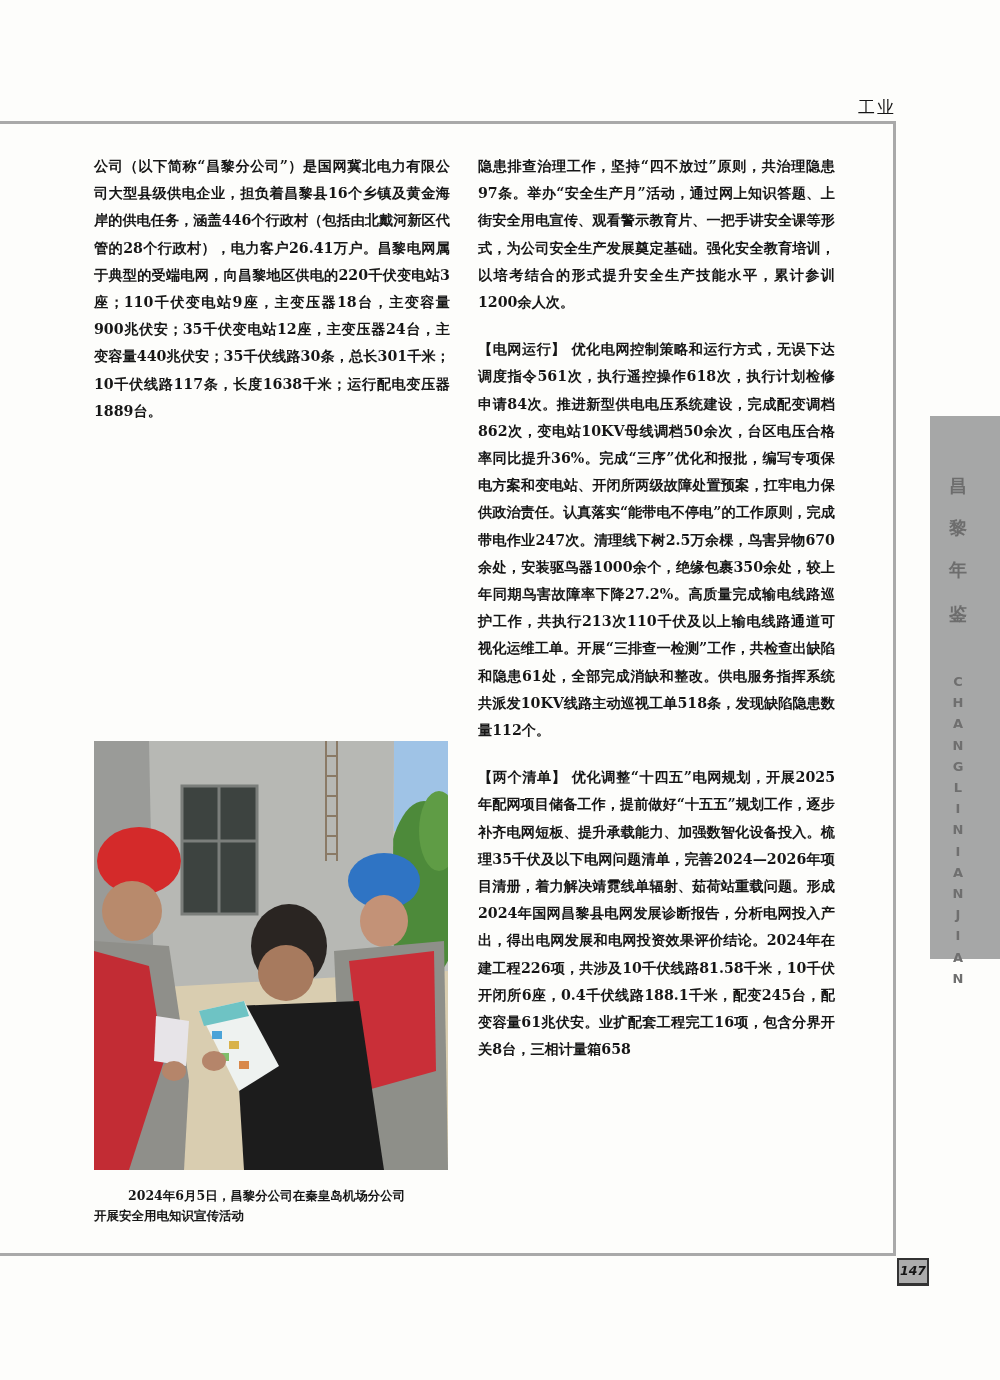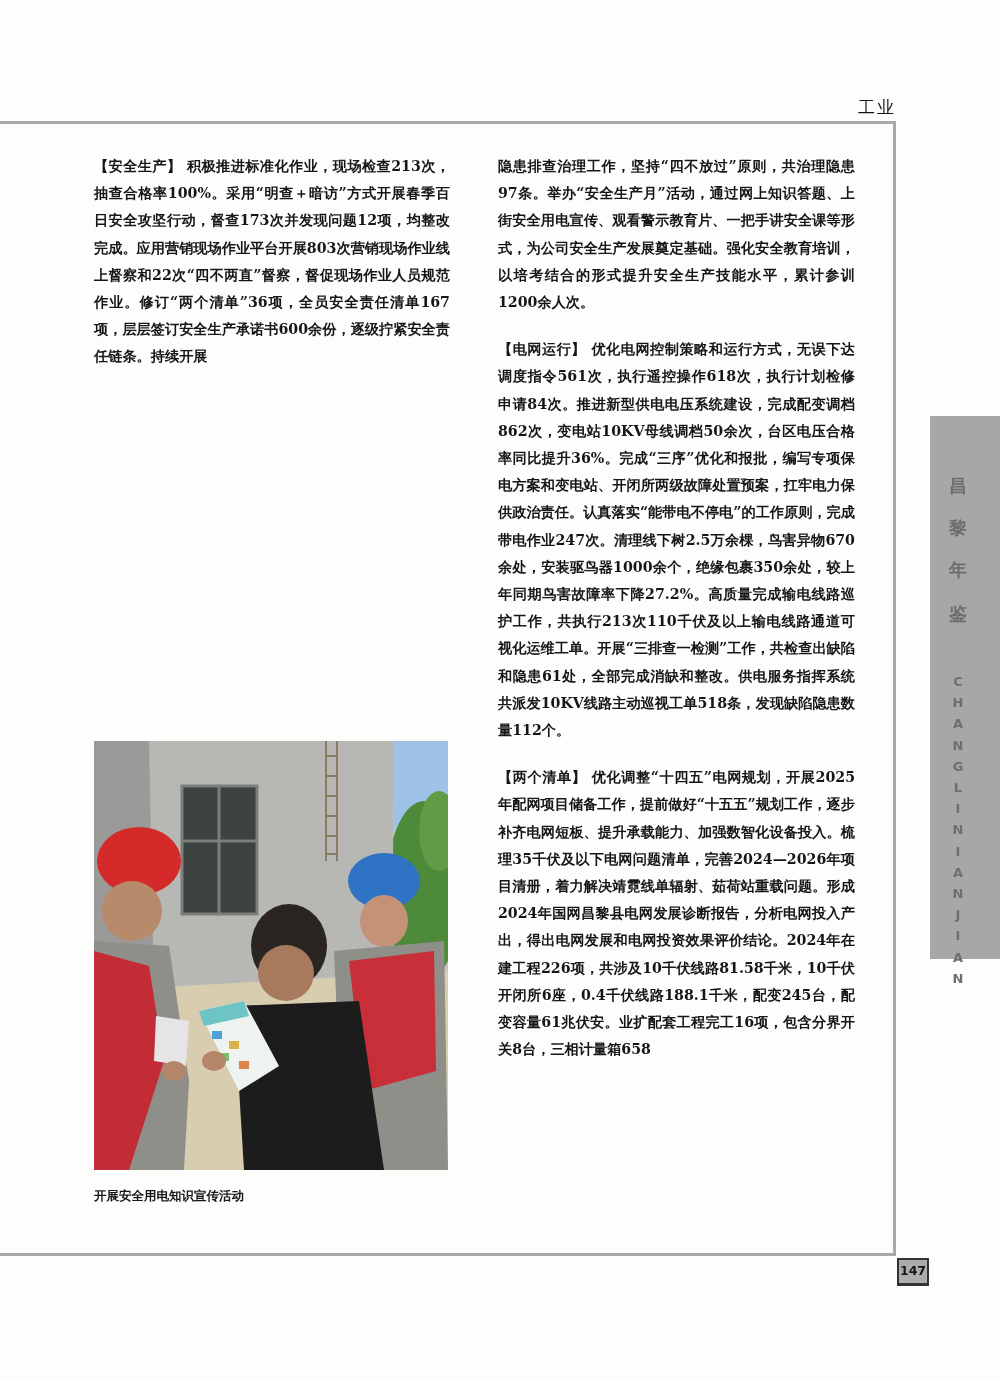--- a/index.html
+++ b/index.html
@@ -5,44 +5,44 @@
   html, body { margin:0; padding:0; }
   body { width:1000px; height:1380px; background:#fdfdfb; position:relative; overflow:hidden;
          font-family:"DejaVu Serif", "Liberation Serif", serif; color:#161616; }
   .frame-top { position:absolute; left:0; top:121px; width:895px; height:3px; background:#a9a9a9; }
   .frame-right { position:absolute; left:893px; top:121px; width:3px; height:1135px; background:#a9a9a9; }
   .frame-bottom { position:absolute; left:0; top:1253px; width:896px; height:3px; background:#a9a9a9; }
   .section-head { position:absolute; left:858px; top:96px; font-size:17px; font-weight:normal; letter-spacing:2px; }
   .col { position:absolute; font-size:14.2px; font-weight:bold; line-height:27.2px; text-align:justify; }
   .col p { margin:0 0 20px 0; }
   .col-left { left:94px; top:153px; width:356px; }
-  .col-right { left:498px; top:153px; width:357px; }
+  .col-right { left:478px; top:153px; width:357px; }
   .kw { font-weight:bold;margin-top:23px; }
   .photo { position:absolute; left:94px; top:741px; width:354px; height:429px; overflow:hidden; background:#bfbfbc; }
   .caption { position:absolute; left:94px; top:1186px; width:356px; font-size:12.5px; font-weight:bold; line-height:20px; }
   .caption .l1 { padding-left:34px; display:block; }
   .side-tab { position:absolute; left:930px; top:416px; width:70px; height:543px; background:#a6a7a7; }
   .side-tab .cn { position:absolute; left:0; width:56px; text-align:center; color:#6d6d6d; font-size:18px; font-weight:bold; }
   .side-tab .en { position:absolute; left:0; top:255px; width:56px; text-align:center; color:#6f6f6f;
                   font-family:"DejaVu Sans", sans-serif; font-size:13px; font-weight:bold; line-height:21.2px; }
   .page-num { position:absolute; left:897px; top:1258px; width:32px; height:28px; background:#acacac;
               border:2px solid #333; border-bottom-width:3px; box-sizing:border-box; text-align:center;
-              font-family:"DejaVu Sans", sans-serif; font-weight:bold; font-size:12.5px; line-height:22px; }
+              font-family:"DejaVu Sans", sans-serif; font-weight:bold; font-size:12.5px; line-height:22px;font-style:italic; }
 </style>
 </head>
 <body>
 
 <div class="frame-top"></div>
 <div class="frame-right"></div>
 <div class="frame-bottom"></div>
 
 <div class="section-head">工业</div>
 
 <div class="col col-left">
-  <p><span class="kw">【安全生产】</span><span> 积极推进标准化作业，现场检查213次，抽查合格率100%。采用“明查＋暗访”方式开展春季百日安全攻坚行动，督查173次并发现问题12项，均整改完成。应用营销现场作业平台开展803次营销现场作业线上督察和22次“四不两直”督察，督促现场作业人员规范作业。修订“两个清单”36项，全员安全责任清单167项，层层签订安全生产承诺书600余份，逐级拧紧安全责任链条。持续开展</span></p>
+  <p>公司（以下简称“昌黎分公司”）是国网冀北电力有限公司大型县级供电企业，担负着昌黎县16个乡镇及黄金海岸的供电任务，涵盖446个行政村（包括由北戴河新区代管的28个行政村），电力客户26.41万户。昌黎电网属于典型的受端电网，向昌黎地区供电的220千伏变电站3座；110千伏变电站9座，主变压器18台，主变容量900兆伏安；35千伏变电站12座，主变压器24台，主变容量440兆伏安；35千伏线路30条，总长301千米；10千伏线路117条，长度1638千米；运行配电变压器1889台。</p>
 </div>
 
 <div class="photo">
   <svg width="354" height="429" viewBox="0 0 354 429">
 
     <rect x="0" y="0" width="354" height="429" fill="#c3c4c1"></rect>
     <rect x="300" y="0" width="54" height="90" fill="#9fc3e6"></rect>
     <ellipse cx="330" cy="150" rx="38" ry="90" fill="#4d8a3a"></ellipse>
     <ellipse cx="345" cy="90" rx="20" ry="40" fill="#5f9c45"></ellipse>
 
@@ -87,20 +87,21 @@
     <rect x="125" y="312" width="10" height="8" fill="#7fbf6a"></rect>
       <rect x="145" y="320" width="10" height="8" fill="#d8884a"></rect>
     <polygon points="62,275 95,280 92,325 60,320" fill="#e7e4e8"></polygon>
 
     <ellipse cx="120" cy="320" rx="12" ry="10" fill="#b5856a"></ellipse>
     <ellipse cx="80" cy="330" rx="12" ry="10" fill="#b5856a"></ellipse>
   </svg>
 </div>
 
 <div class="caption">
+  <span class="l1">2024年6月5日，昌黎分公司在秦皇岛机场分公司</span>
   <span>开展安全用电知识宣传活动</span>
 </div>
 
 <div class="col col-right">
   <p>隐患排查治理工作，坚持“四不放过”原则，共治理隐患97条。举办“安全生产月”活动，通过网上知识答题、上街安全用电宣传、观看警示教育片、一把手讲安全课等形式，为公司安全生产发展奠定基础。强化安全教育培训，以培考结合的形式提升安全生产技能水平，累计参训1200余人次。</p>
   <p><span class="kw">【电网运行】</span><span> 优化电网控制策略和运行方式，无误下达调度指令561次，执行遥控操作618次，执行计划检修申请84次。推进新型供电电压系统建设，完成配变调档862次，变电站10KV母线调档50余次，台区电压合格率同比提升36%。完成“三序”优化和报批，编写专项保电方案和变电站、开闭所两级故障处置预案，扛牢电力保供政治责任。认真落实“能带电不停电”的工作原则，完成带电作业247次。清理线下树2.5万余棵，鸟害异物670余处，安装驱鸟器1000余个，绝缘包裹350余处，较上年同期鸟害故障率下降27.2%。高质量完成输电线路巡护工作，共执行213次110千伏及以上输电线路通道可视化运维工单。开展“三排查一检测”工作，共检查出缺陷和隐患61处，全部完成消缺和整改。供电服务指挥系统共派发10KV线路主动巡视工单518条，发现缺陷隐患数量112个。</span></p>
   <p><span class="kw">【两个清单】</span><span> 优化调整“十四五”电网规划，开展2025年配网项目储备工作，提前做好“十五五”规划工作，逐步补齐电网短板、提升承载能力、加强数智化设备投入。梳理35千伏及以下电网问题清单，完善2024—2026年项目清册，着力解决靖霓线单辐射、茹荷站重载问题。形成2024年国网昌黎县电网发展诊断报告，分析电网投入产出，得出电网发展和电网投资效果评价结论。2024年在建工程226项，共涉及10千伏线路81.58千米，10千伏开闭所6座，0.4千伏线路188.1千米，配变245台，配变容量61兆伏安。业扩配套工程完工16项，包含分界开关8台，三相计量箱658</span></p>
 </div>
 
 <div class="side-tab">

